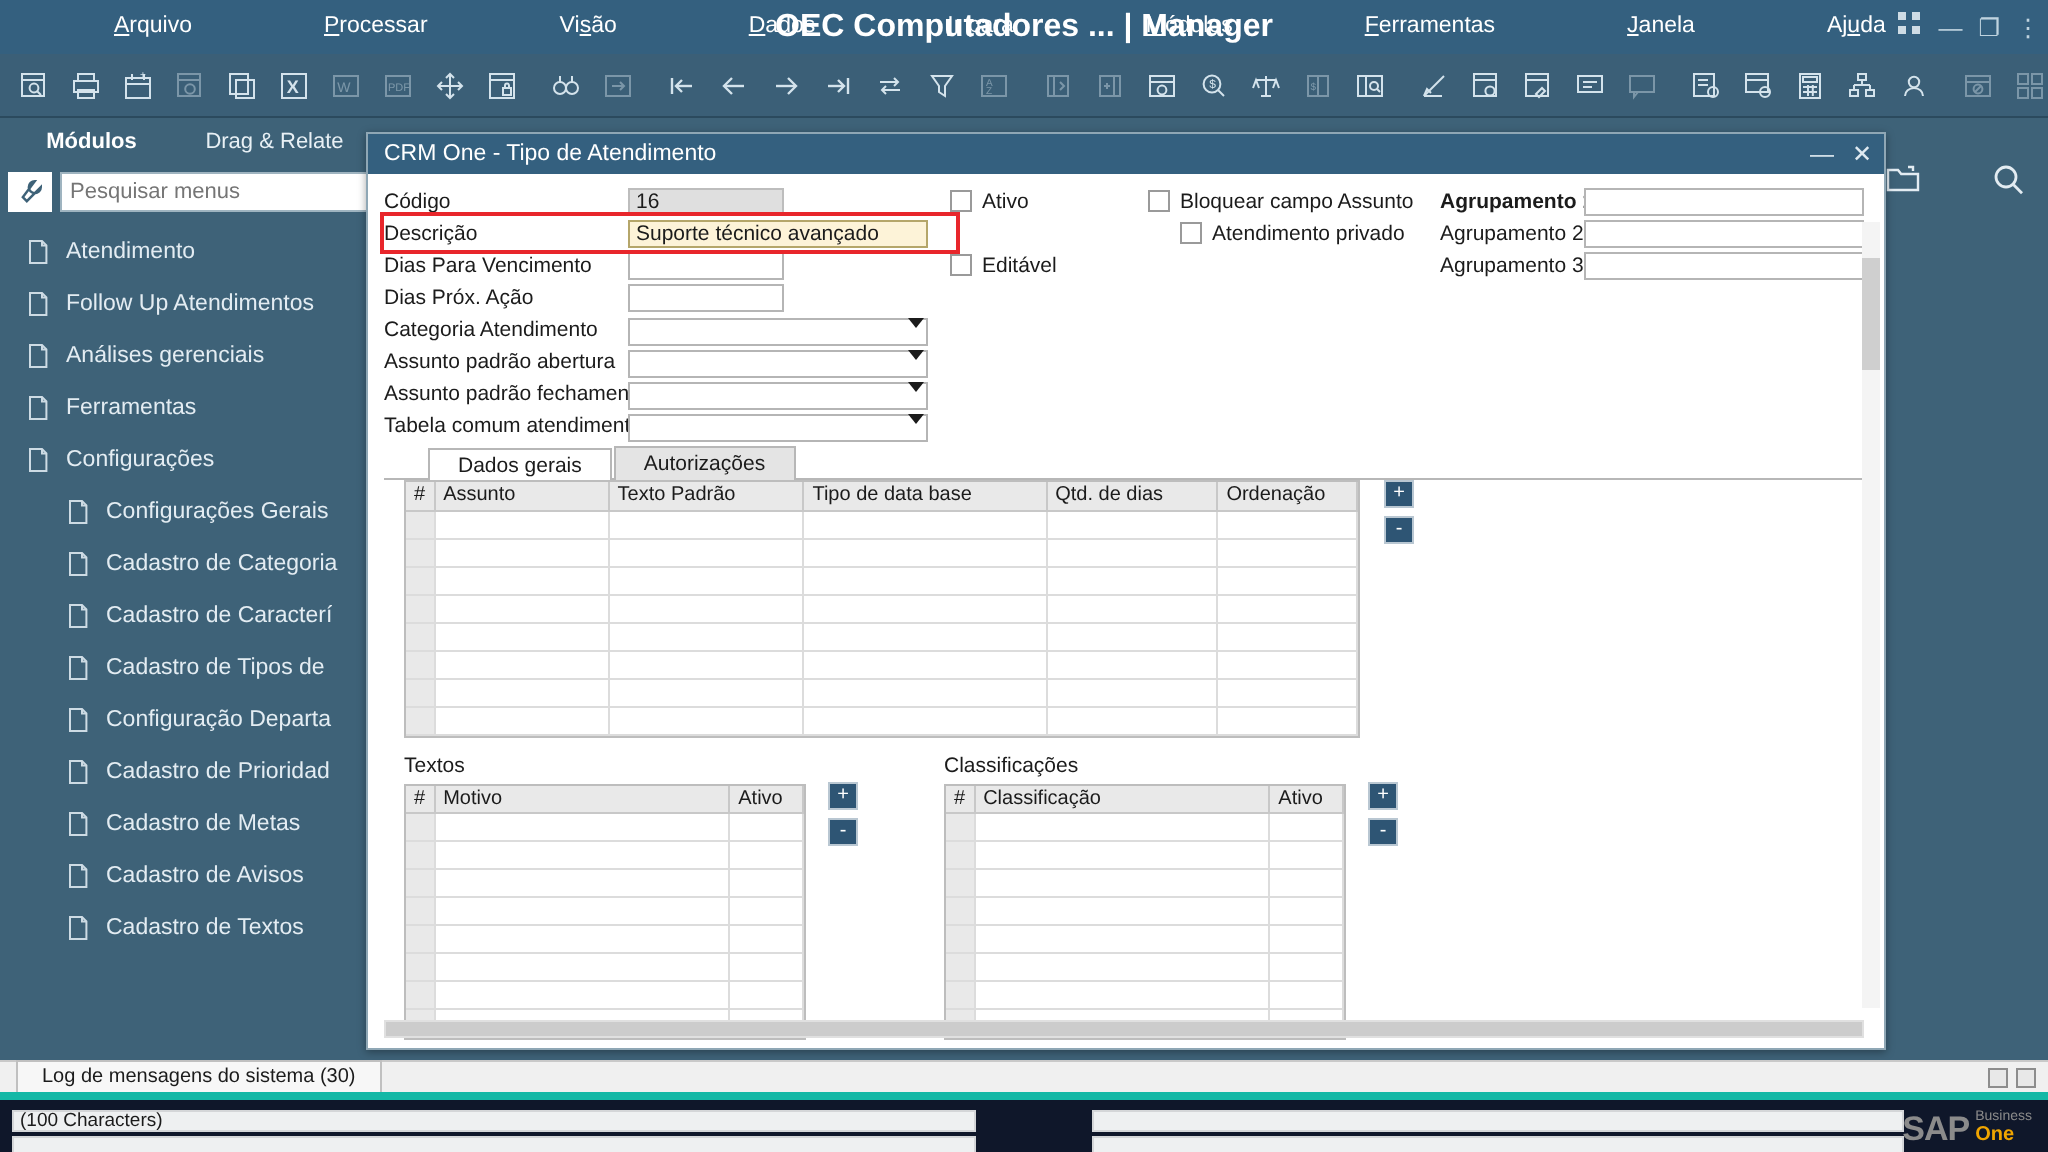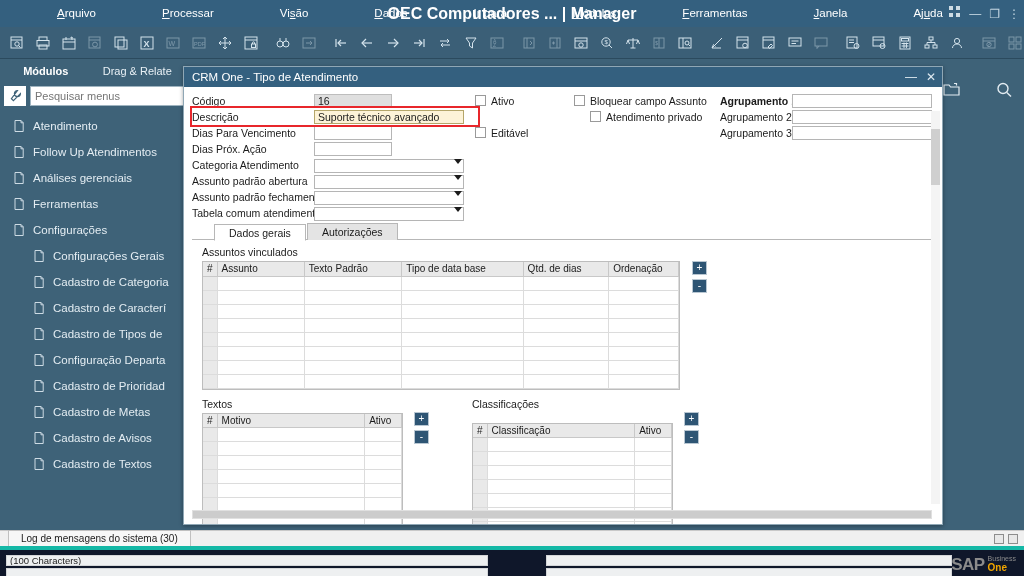--- a/index.html
+++ b/index.html
@@ -789,21 +789,20 @@
           <span class="flabel" style="width:72px;">Agrupamento 3</span>
           <input class="fin" style="width: 140px;" value="">
         </div>
       </div>
 
       <div class="tabstrip">
         <div class="tab active">Dados gerais</div>
         <div class="tab">Autorizações</div>
       </div>
 
-      <div class="sect-label">Assuntos vinculados</div>
       <div style="position:relative; margin-left:10px;">
         <div class="grid" style="width:478px;">
           <table>
             <thead>
                 <tr id="assuntos-head">
                   <th class="rowhdr" style="width: 14px;">#</th>
                   <th style="width: 88px;">Assunto</th>
                   <th style="width: 98px;">Texto Padrão</th>
                   <th style="width: 122px;">Tipo de data base</th>
                   <th style="width: 86px;">Qtd. de dias</th>
@@ -940,21 +939,21 @@
                 </tbody>
             </table>
           </div>
           <div style="position:absolute; left:212px; top:14px;">
             <span class="pm">+</span>
             <span class="pm">-</span>
           </div>
         </div>
 
         <div style="position:absolute; left:280px; top:0; width:290px;">
-          <div class="sect-label" style="margin:0 0 13px 0;">Classificações</div>
+          <div class="sect-label" style="margin:0 0 3px 0;">Classificações</div>
           <div class="grid" style="width:201px;">
             <table>
               <thead>
                   <tr id="class-head">
                     <th class="rowhdr" style="width: 14px;">#</th>
                     <th style="width: 150px;">Classificação</th>
                     <th style="width: 37px;">Ativo</th>
                   </tr>
                 </thead>
               <tbody id="class-body">

